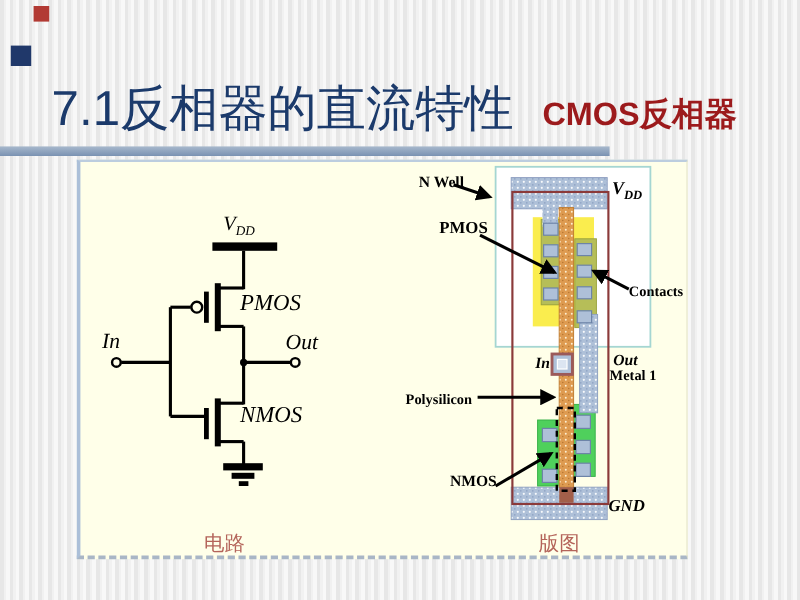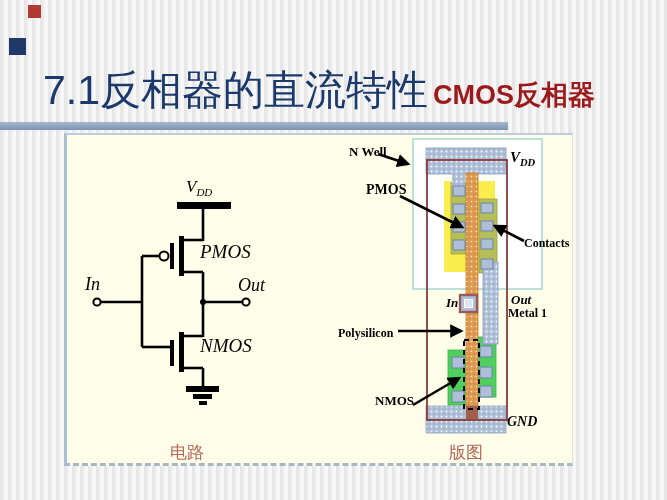--- a/index.html
+++ b/index.html
@@ -9,21 +9,21 @@
     font-family:"Liberation Sans","DejaVu Sans",sans-serif;
   }
   .deco{position:absolute;}
   .deco.red{left:28px;top:5px;width:13px;height:13px;background:#B23A34;}
   .deco.navy{left:9px;top:38px;width:17px;height:17px;background:#20386A;}
   .title-main{
     position:absolute;left:43px;top:70px;font-size:41px;line-height:1;
     color:#1B3A6B;white-space:nowrap;letter-spacing:0px;font-weight:500;
   }
   .title-sub{
-    position:absolute;left:433px;top:82px;font-size:27px;line-height:1;
+    position:absolute;left:452px;top:82px;font-size:27px;line-height:1;
     color:#9C1A1C;white-space:nowrap;font-weight:600;
   }
   .title-rule{
     position:absolute;left:0;top:122px;width:508px;height:8px;
     background:linear-gradient(180deg,#a7b8cc,#7a92b2);
   }
   .content-box{
     position:absolute;left:64px;top:133px;width:509px;height:333px;
     box-sizing:border-box;background:#FFFFE9;
     border-left:3px solid #ABBFD8;border-top:2px solid #BCCDDF;

